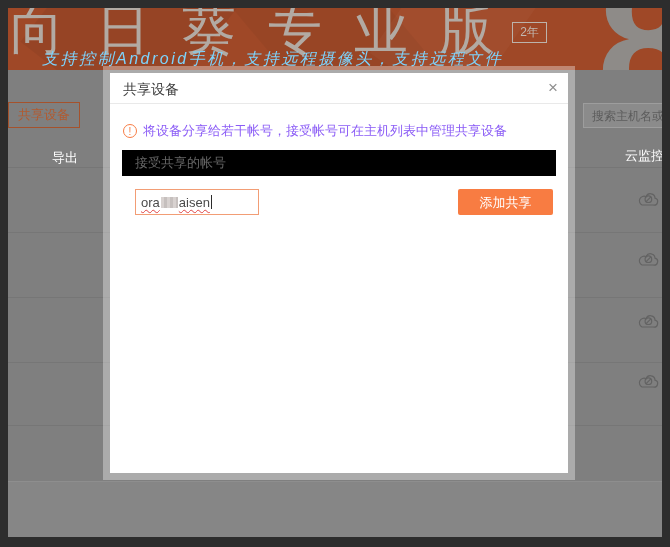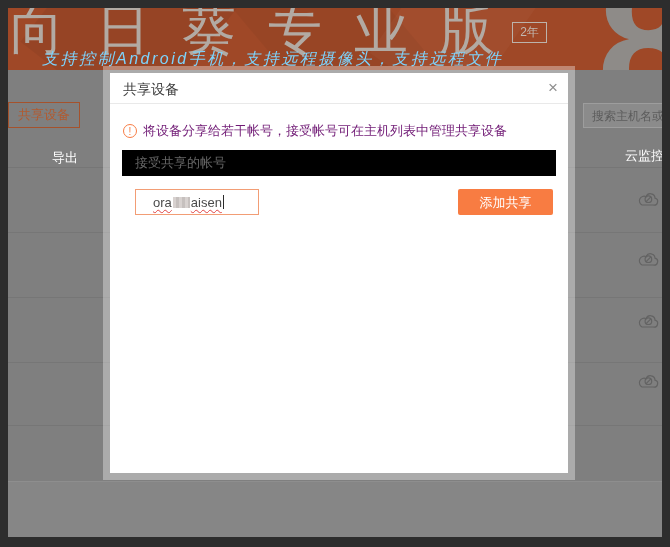--- a/index.html
+++ b/index.html
@@ -31,24 +31,24 @@
 
   
   .overlay{position:absolute;left:0;top:0;width:654px;height:529px;background:transparent;}
   .modal-outline{position:absolute;left:95px;top:58px;width:472px;height:414px;background:rgba(255,255,255,0.35);padding:7px;}
   .modal{position:relative;width:458px;height:400px;background:#ffffff;}
   .modal-head{position:relative;height:31px;border-bottom:1px solid #e9e9e9;}
   .modal-title{position:absolute;left:13px;top:8px;font-size:14px;color:#3f3f3f;}
   .modal-close{position:absolute;right:10px;top:4px;font-size:17px;color:#8f8f8f;cursor:pointer;line-height:22px;}
   .info-row{position:absolute;left:13px;top:49px;display:flex;align-items:center;gap:6px;}
   .info-icon{display:inline-block;width:14px;height:14px;border:1px solid #f87d45;border-radius:50%;color:#f87d45;font-size:10px;line-height:13px;text-align:center;flex:0 0 auto;}
-  .info-text{font-size:13px;color:#701a75;white-space:nowrap;}
+  .info-text{font-size:13px;color:#8b5cf6;white-space:nowrap;}
   .section-bar{position:absolute;left:12px;top:77px;width:434px;height:26px;background:#000000;}
   .section-bar span{display:block;padding-left:13px;line-height:26px;font-size:13px;color:#666;}
-  .acct-input{position:absolute;left:25px;top:116px;width:124px;height:26px;border:1px solid #f29d75;background:#fff;display:flex;align-items:center;padding:0 17px;cursor:text;}
+  .acct-input{position:absolute;left:25px;top:116px;width:124px;height:26px;border:1px solid #f29d75;background:#fff;display:flex;align-items:center;padding:0 5px;cursor:text;}
   .acct-text{font-size:13px;color:#4a4a4a;text-decoration:underline;text-decoration-style:wavy;text-decoration-color:#e04343;text-decoration-thickness:1px;text-underline-offset:2px;white-space:nowrap;}
   .redact-blob{display:inline-block;width:17px;height:11px;margin:0 1px;vertical-align:-1px;background-image:repeating-linear-gradient(90deg,#d8d2d0 0 3px,#c6c0be 3px 6px),repeating-linear-gradient(0deg,rgba(255,255,255,0.25) 0 3px,rgba(0,0,0,0.06) 3px 6px);}
   .caret{display:inline-block;width:1px;height:14px;background:#2b2b2b;margin-left:1px;}
   .add-btn{position:absolute;left:340px;top:116px;width:95px;height:26px;background:#f87c42;border:none;border-radius:2px;color:#fff;font-size:13px;line-height:26px;text-align:center;cursor:pointer;margin-left:8px;}
 </style>
 </head>
 <body>
 
 <div class="stage">
   <div class="window">

